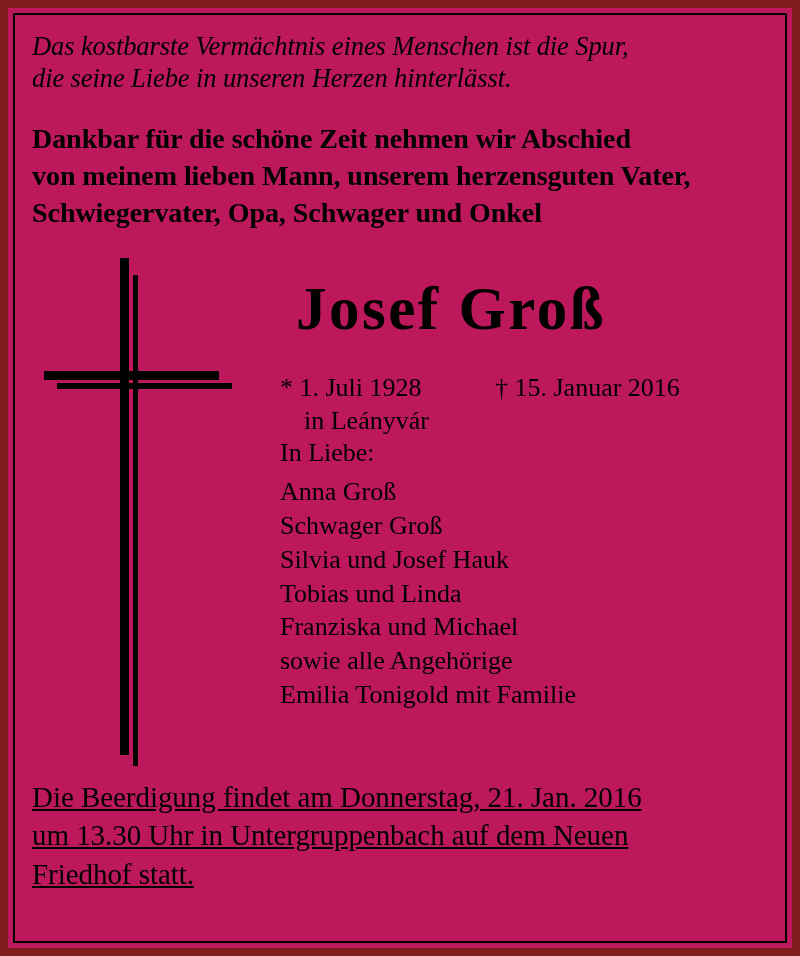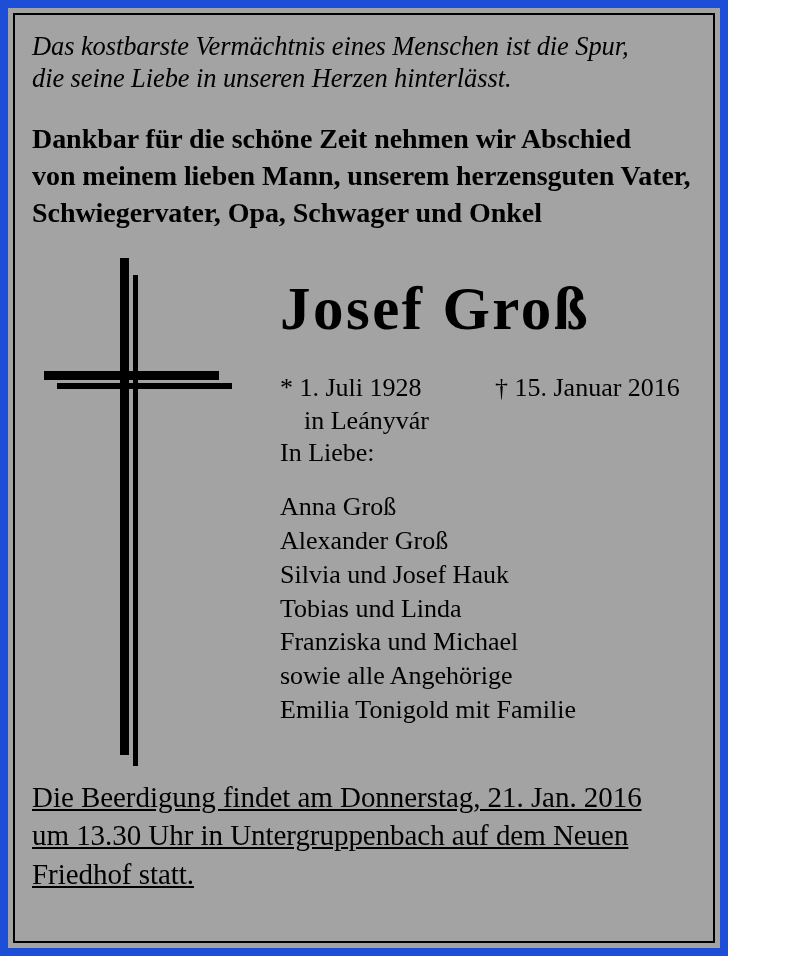--- a/index.html
+++ b/index.html
@@ -13,24 +13,24 @@
     height: 956px;
     font-family: "Liberation Serif", "DejaVu Serif", serif;
     color: #000000;
     -webkit-font-smoothing: none;
   }
 
   
   .notice {
     position: relative;
     box-sizing: border-box;
-    width: 728px;
+    width: 800px;
     height: 956px;
-    background: #a3a3a3;
-    border: 8px solid #1d4ed8;
+    background: #be185d;
+    border: 8px solid #7f1d1d;
     overflow: hidden;
   }
   .inner-rule {
     position: absolute;
     left: 5px;
     top: 5px;
     right: 5px;
     bottom: 5px;
     border: 2px solid #000000;
     pointer-events: none;
@@ -120,21 +120,21 @@
     left: 248px;
     top: 0;
     right: 0;
   }
 
   .deceased-name {
     font-size: 61px;
     font-weight: bold;
     letter-spacing: 2.5px;
     line-height: 1;
-    margin: 22px 0 0 0;
+    margin: 22px 0 0 16px;
     white-space: nowrap;
   }
 
   .dates {
     margin-top: 32px;
     font-size: 26px;
     line-height: 1.28;
   }
   .dates-row {
     display: block;
@@ -148,21 +148,21 @@
     display: block;
     padding-left: 24px;
   }
 
   .in-love {
     font-size: 26px;
     line-height: 1.2;
   }
 
   .survivors {
-    margin: 22px 0 0 0;
+    margin: 7px 0 0 0;
     padding: 0;
     list-style: none;
     font-size: 26px;
     line-height: 1.30;
   }
   .survivors li {
     white-space: nowrap;
   }
 
   
@@ -208,21 +208,21 @@
 
         <div class="dates">
           <span class="dates-row"><span class="date-birth">* 1. Juli 1928</span><span class="date-death">† 15. Januar 2016</span></span>
           <span class="birthplace">in Leányvár</span>
         </div>
 
         <div class="in-love">In Liebe:</div>
 
         <ul class="survivors">
           <li>Anna Groß</li>
-          <li>Alexander Groß</li>
+          <li>Schwager Groß</li>
           <li>Silvia und Josef Hauk</li>
           <li>Tobias und Linda</li>
           <li>Franziska und Michael</li>
           <li>sowie alle Angehörige</li>
           <li>Emilia Tonigold mit Familie</li>
         </ul>
 
       </div>
     </div>
 

